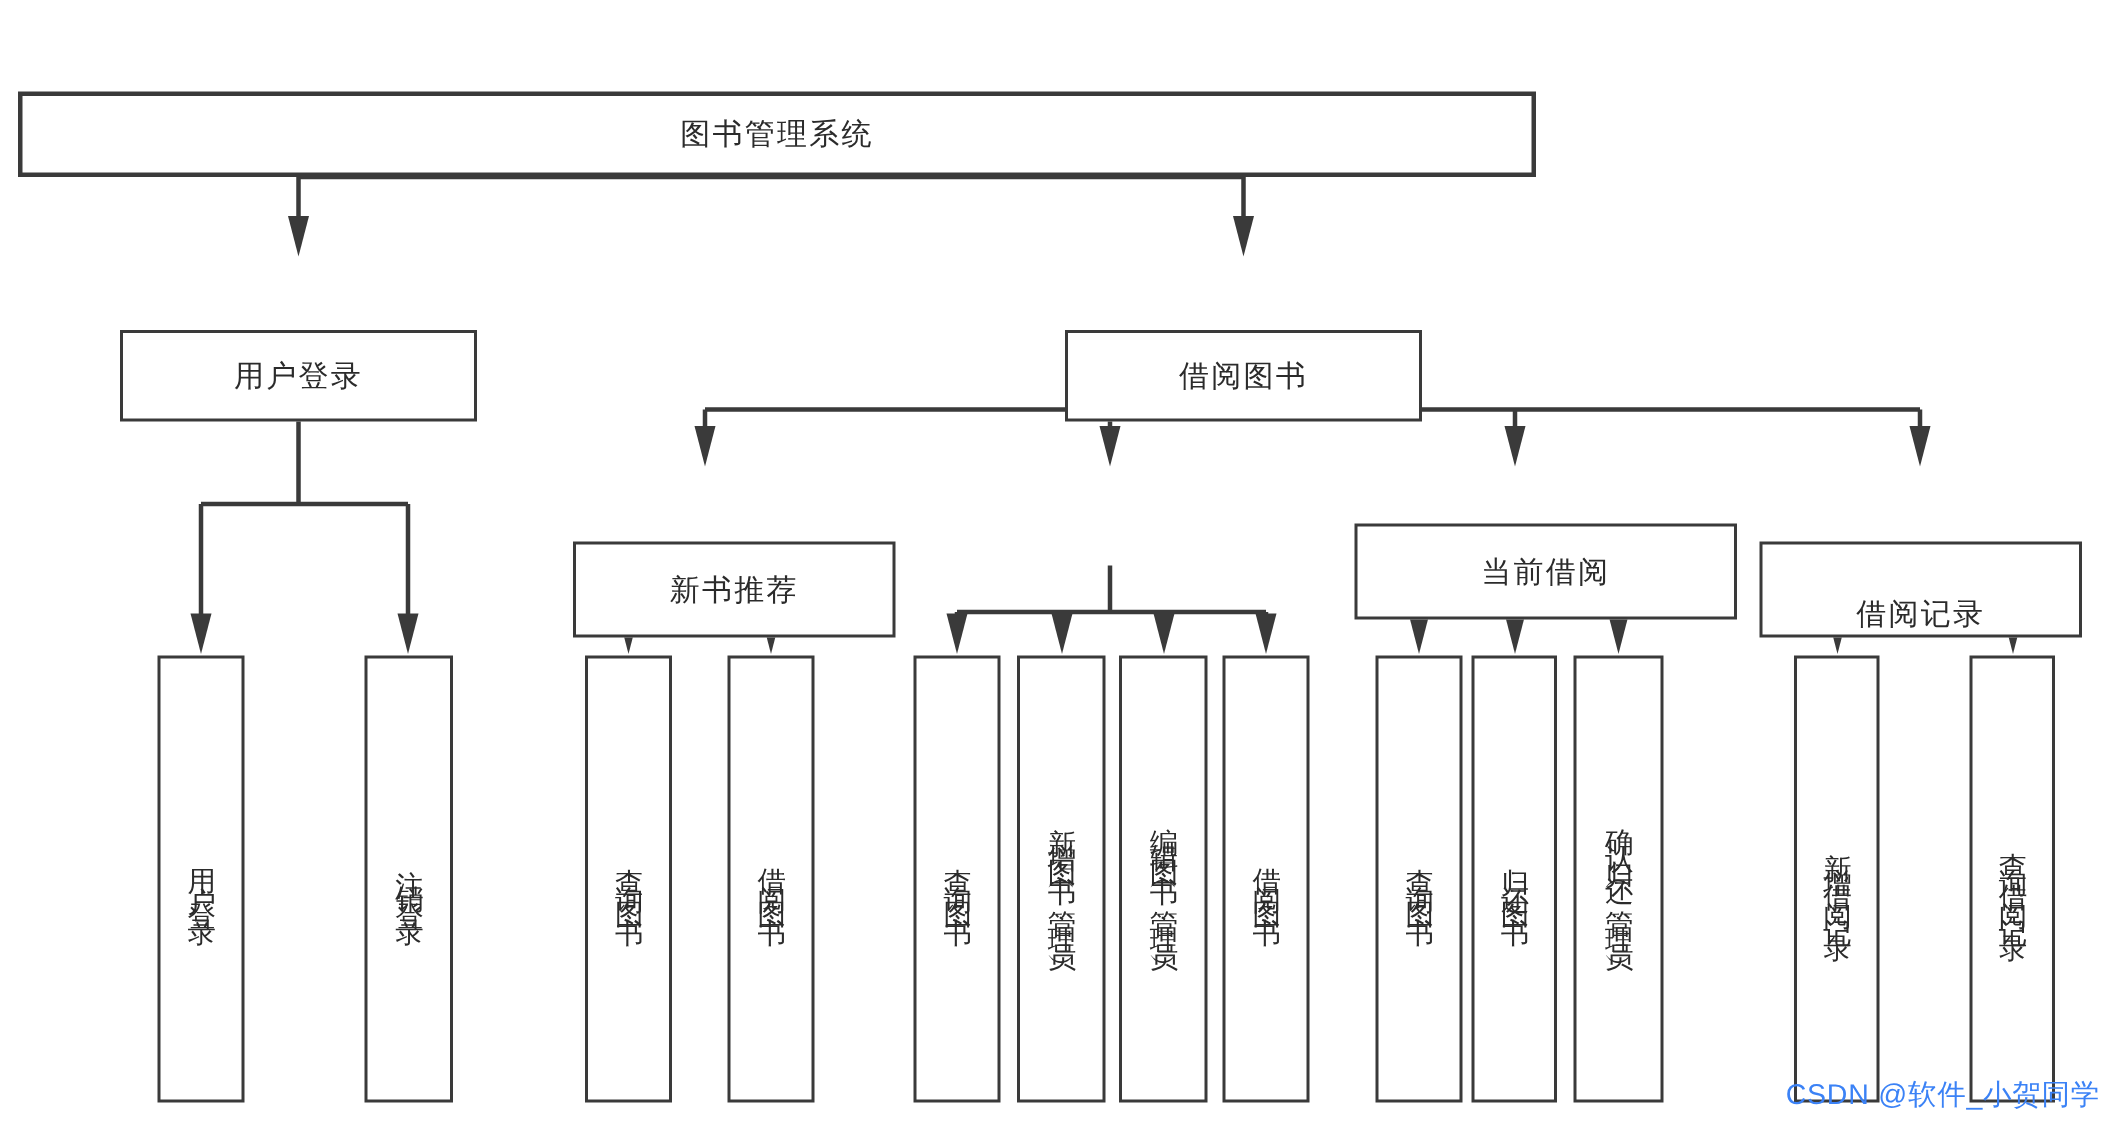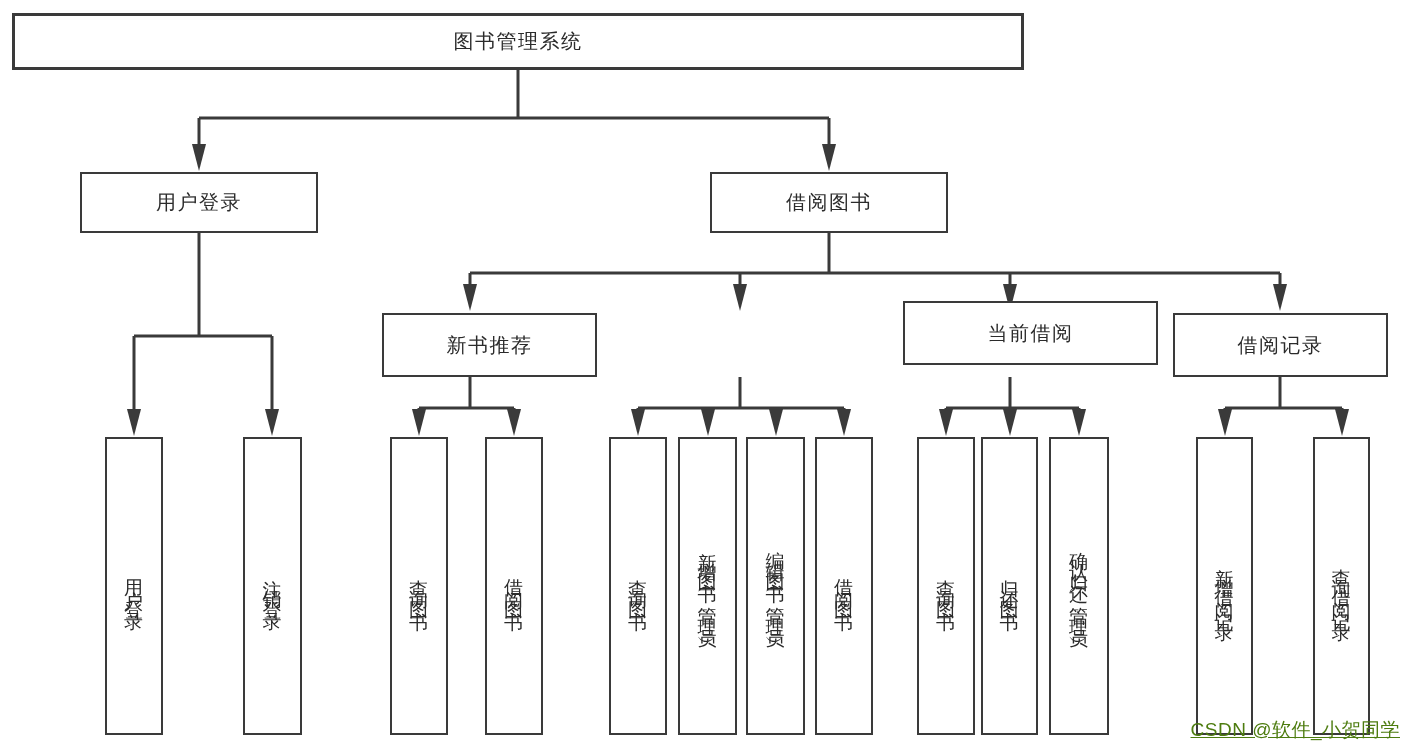--- a/index.html
+++ b/index.html
@@ -22,20 +22,21 @@
     position: absolute;
     background: #ffffff;
     border: 2.5px solid #3a3a3a;
     display: flex;
     align-items: center;
     justify-content: center;
     font-size: 20px;
     color: #2b2b2b;
     letter-spacing: 1.5px;
     z-index: 2;
+    margin-top: 48px;
   }
   .hbox.root { border-width: 3px; font-size: 20px; }
   .vbox {
     position: absolute;
     top: 437px;
     height: 298px;
     background: #ffffff;
     border: 2.5px solid #3a3a3a;
     z-index: 2;
   }
@@ -50,24 +51,23 @@
     line-height: 1;
     letter-spacing: 11px;
     color: #2b2b2b;
   }
   .watermark {
     position: absolute;
     right: 5px;
     top: 717px;
     font-size: 19px;
     letter-spacing: 0.5px;
-    color: #4d7c0f;
+    color: #3b82f6;
     z-index: 3;
     white-space: nowrap;
-    text-decoration: underline;
   }
 </style>
 </head>
 <body>
 
 <div class="canvas">
 
   <svg class="connectors" viewBox="0 0 1405 747" xmlns="http://www.w3.org/2000/svg">
     <g stroke="#3a3a3a" stroke-width="3" fill="none">
       <path d="M518 70 V118 M199 118 H829 M199 118 V148 M829 118 V148"></path>
@@ -111,21 +111,21 @@
   <div class="hbox" style="left:710px; top:172px; width:238px; height:61px;">
     <span>借阅图书</span>
   </div>
 
   <div class="hbox" style="left:382px; top:313px; width:215px; height:64px;">
     <span>新书推荐</span>
   </div>
   <div class="hbox" style="left:903px; top:301px; width:255px; height:64px;">
     <span>当前借阅</span>
   </div>
-  <div class="hbox" style="left:1173px; top:313px; width:215px; height:64px;">
+  <div class="hbox" style="left:1173px; top:313px; width:215px; height:64px;align-items:flex-end;">
     <span>借阅记录</span>
   </div>
 
   <div class="vbox" style="left:105px; width:58px;">
     <span>用户登录</span>
   </div>
   <div class="vbox" style="left:243px; width:59px;">
     <span>注销登录</span>
   </div>
 

